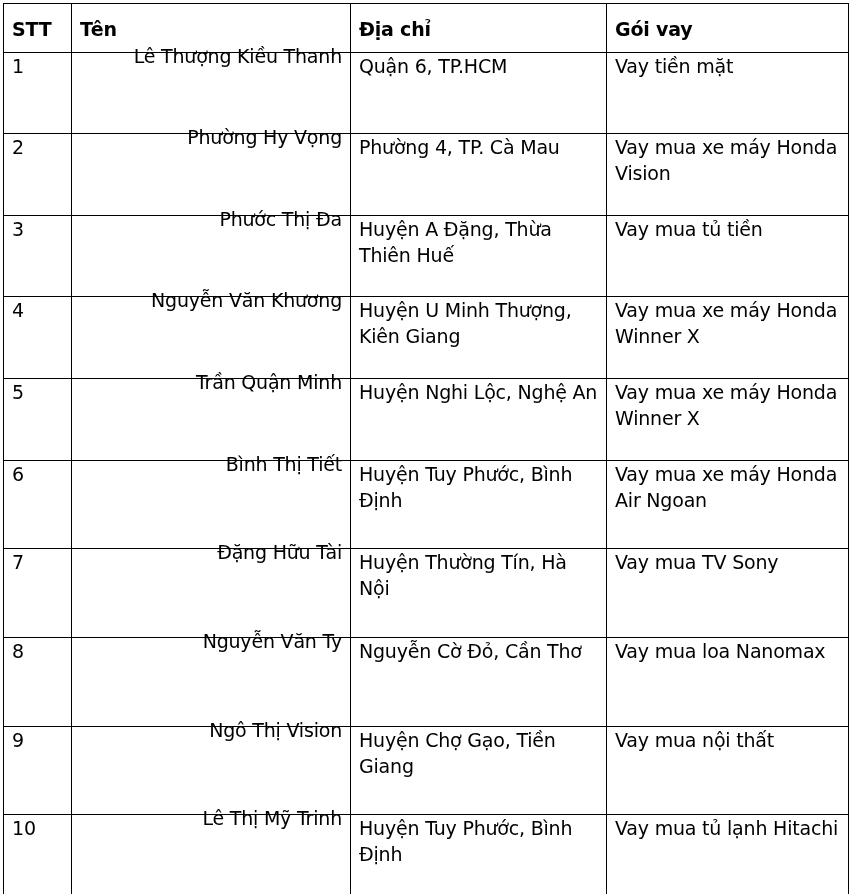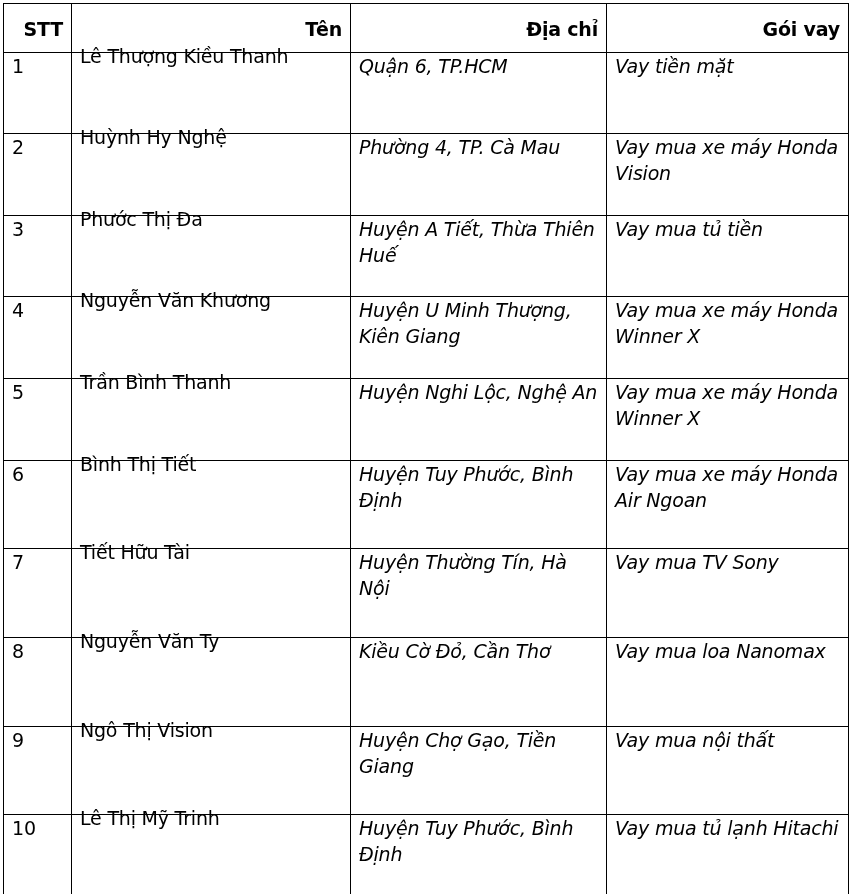--- a/index.html
+++ b/index.html
@@ -31,26 +31,25 @@
       font-size: 19px;
       line-height: 26px;
       font-weight: normal;
       letter-spacing: -0.2px;
     }
     table.loan-table th {
       font-weight: bold;
       height: 46px;
       vertical-align: middle;
       padding-top: 2px;
-      text-align: right;
     }
     td.col-stt { padding-top: 13px; }
     td.col-name { padding-top: 0; vertical-align: middle; }
-    td.col-name span { display: block; margin-top: -10px; }
-    td.col-addr, td.col-pkg { padding-top: 13px; font-style: italic; }
+    td.col-name span { display: block; margin-top: -10px; text-align: right; }
+    td.col-addr, td.col-pkg { padding-top: 13px; }
     col.c1 { width: 68px; }
     col.c2 { width: 279px; }
     col.c3 { width: 256px; }
     col.c4 { width: 242px; }
     tr.r-h80 td { height: 80px; }
     tr.r-h81 td { height: 81px; }
     tr.r-h87 td { height: 87px; }
     tr.r-h88 td { height: 88px; }
   </style>
 </head>
@@ -76,71 +75,71 @@
       <td class="col-stt">1</td>
       <td class="col-name">
           <span>Lê Thượng Kiều Thanh</span>
         </td>
       <td class="col-addr">Quận 6, TP.HCM</td>
       <td class="col-pkg">Vay tiền mặt</td>
     </tr>
     <tr class="r-h81">
       <td class="col-stt">2</td>
       <td class="col-name">
-          <span>Huỳnh Hy Nghệ</span>
+          <span>Phường Hy Vọng</span>
         </td>
       <td class="col-addr">Phường 4, TP. Cà Mau</td>
       <td class="col-pkg">Vay mua xe máy Honda Vision</td>
     </tr>
     <tr class="r-h80">
       <td class="col-stt">3</td>
       <td class="col-name">
           <span>Phước Thị Đa</span>
         </td>
-      <td class="col-addr">Huyện A Tiết, Thừa Thiên Huế</td>
+      <td class="col-addr">Huyện A Đặng, Thừa Thiên Huế</td>
       <td class="col-pkg">Vay mua tủ tiền</td>
     </tr>
     <tr class="r-h81">
       <td class="col-stt">4</td>
       <td class="col-name">
           <span>Nguyễn Văn Khương</span>
         </td>
       <td class="col-addr">Huyện U Minh Thượng, Kiên Giang</td>
       <td class="col-pkg">Vay mua xe máy Honda Winner X</td>
     </tr>
     <tr class="r-h81">
       <td class="col-stt">5</td>
       <td class="col-name">
-          <span>Trần Bình Thanh</span>
+          <span>Trần Quận Minh</span>
         </td>
       <td class="col-addr">Huyện Nghi Lộc, Nghệ An</td>
       <td class="col-pkg">Vay mua xe máy Honda Winner X</td>
     </tr>
     <tr class="r-h87">
       <td class="col-stt">6</td>
       <td class="col-name">
           <span>Bình Thị Tiết</span>
         </td>
       <td class="col-addr">Huyện Tuy Phước, Bình Định</td>
       <td class="col-pkg">Vay mua xe máy Honda Air Ngoan</td>
     </tr>
     <tr class="r-h88">
       <td class="col-stt">7</td>
       <td class="col-name">
-          <span>Tiết Hữu Tài</span>
+          <span>Đặng Hữu Tài</span>
         </td>
       <td class="col-addr">Huyện Thường Tín, Hà Nội</td>
       <td class="col-pkg">Vay mua TV Sony</td>
     </tr>
     <tr class="r-h88">
       <td class="col-stt">8</td>
       <td class="col-name">
           <span>Nguyễn Văn Ty</span>
         </td>
-      <td class="col-addr">Kiều Cờ Đỏ, Cần Thơ</td>
+      <td class="col-addr">Nguyễn Cờ Đỏ, Cần Thơ</td>
       <td class="col-pkg">Vay mua loa Nanomax</td>
     </tr>
     <tr class="r-h87">
       <td class="col-stt">9</td>
       <td class="col-name">
           <span>Ngô Thị Vision</span>
         </td>
       <td class="col-addr">Huyện Chợ Gạo, Tiền Giang</td>
       <td class="col-pkg">Vay mua nội thất</td>
     </tr>

